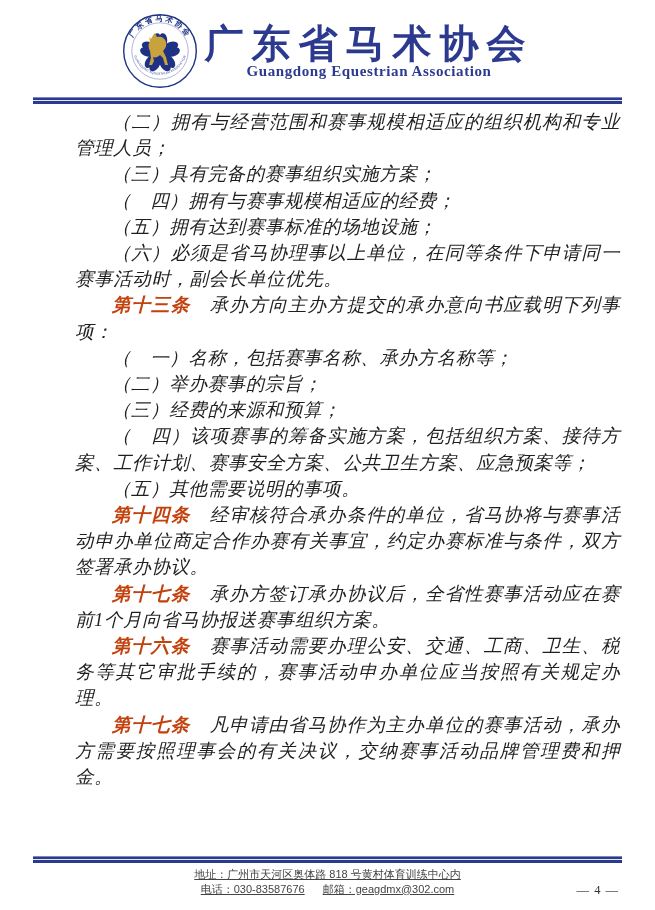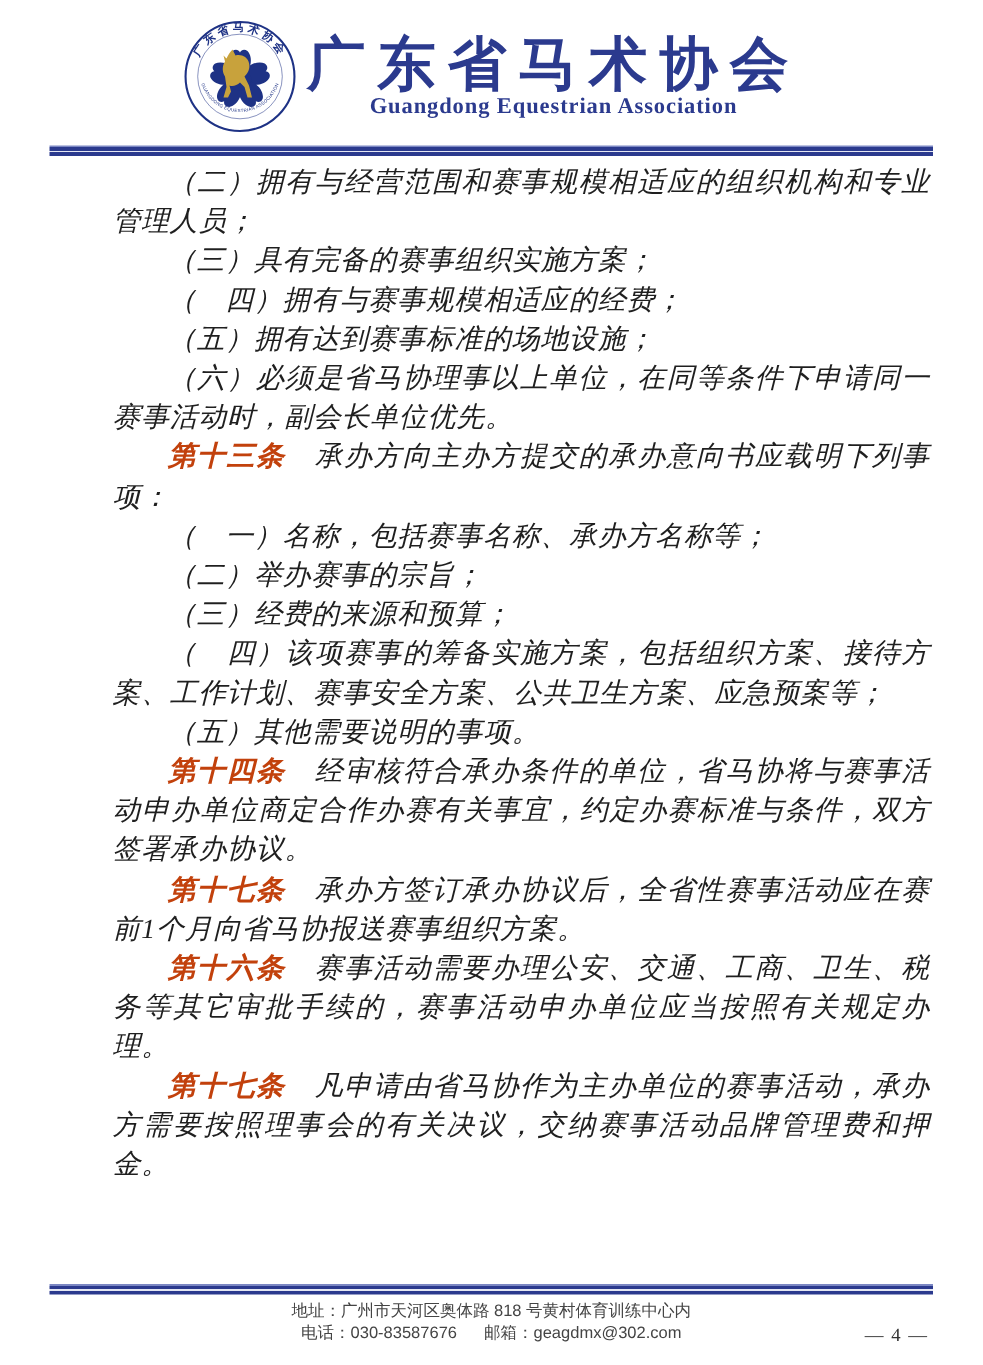--- a/index.html
+++ b/index.html
@@ -57,21 +57,21 @@
     letter-spacing:0.6px;
     color:var(--body-text,#1f1f1f);
     font-family:"Liberation Serif", serif;
   }
   .para .lead{font-weight:bold;color:#c2410c;}
   
   .footer-lines{
     position:absolute;top:867px;left:0;right:0;
     text-align:center;
     font-family:"Liberation Sans", sans-serif;
-    font-size:11px;color:#444;line-height:14.5px;
+    font-size:11px;color:#444;line-height:14.5px;text-decoration:underline;
   }
   .footer-contact .email{margin-left:18px;}
   .page-number{
     position:absolute;right:36px;top:883px;
     font-size:12.5px;color:#333;letter-spacing:1px;
     font-family:"Liberation Serif", serif;
   }
 </style>
 </head>
 <body>

